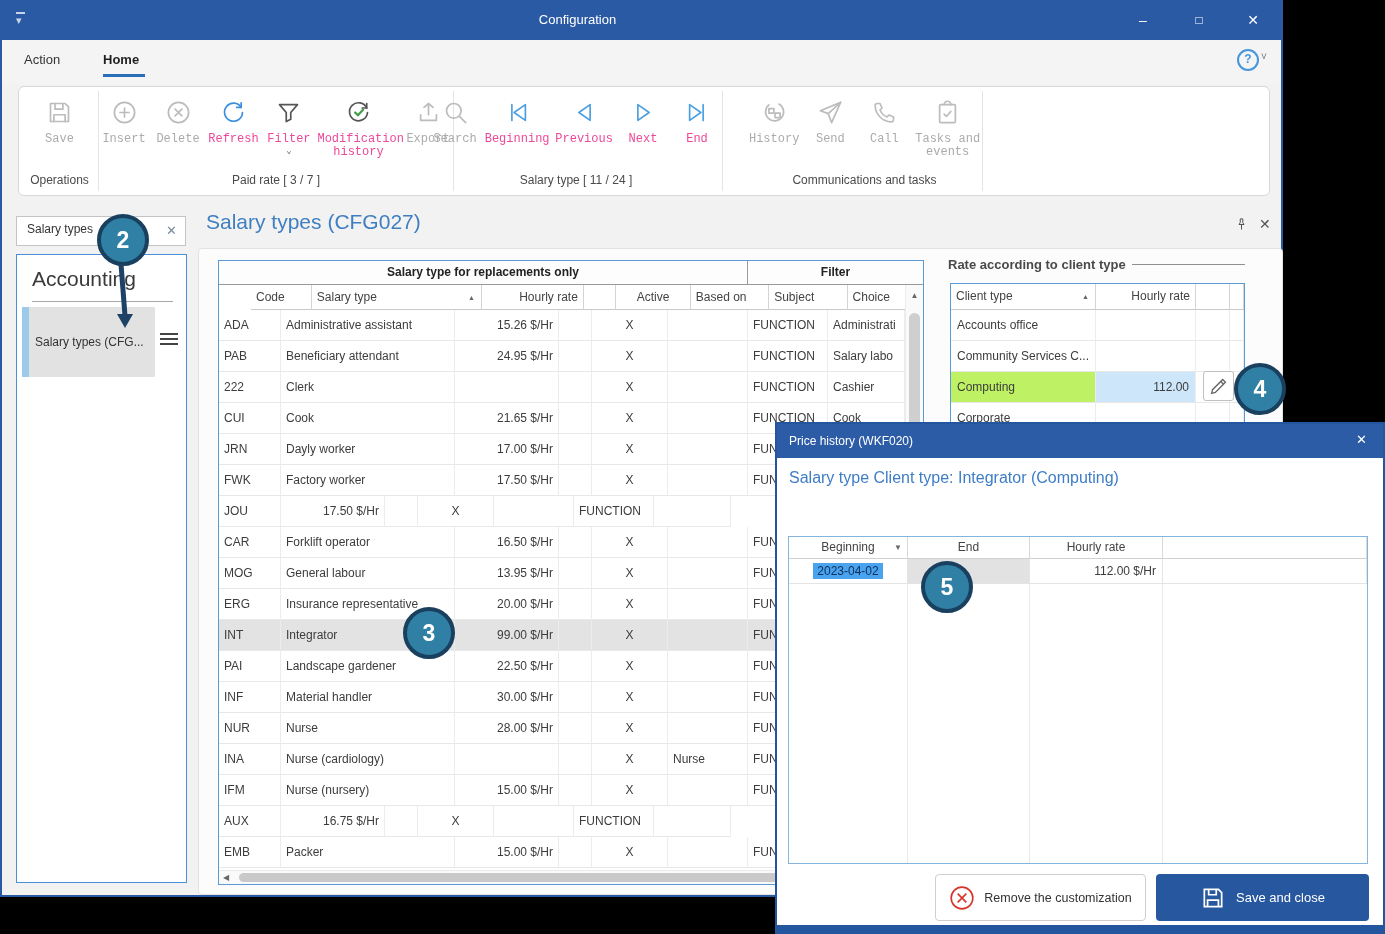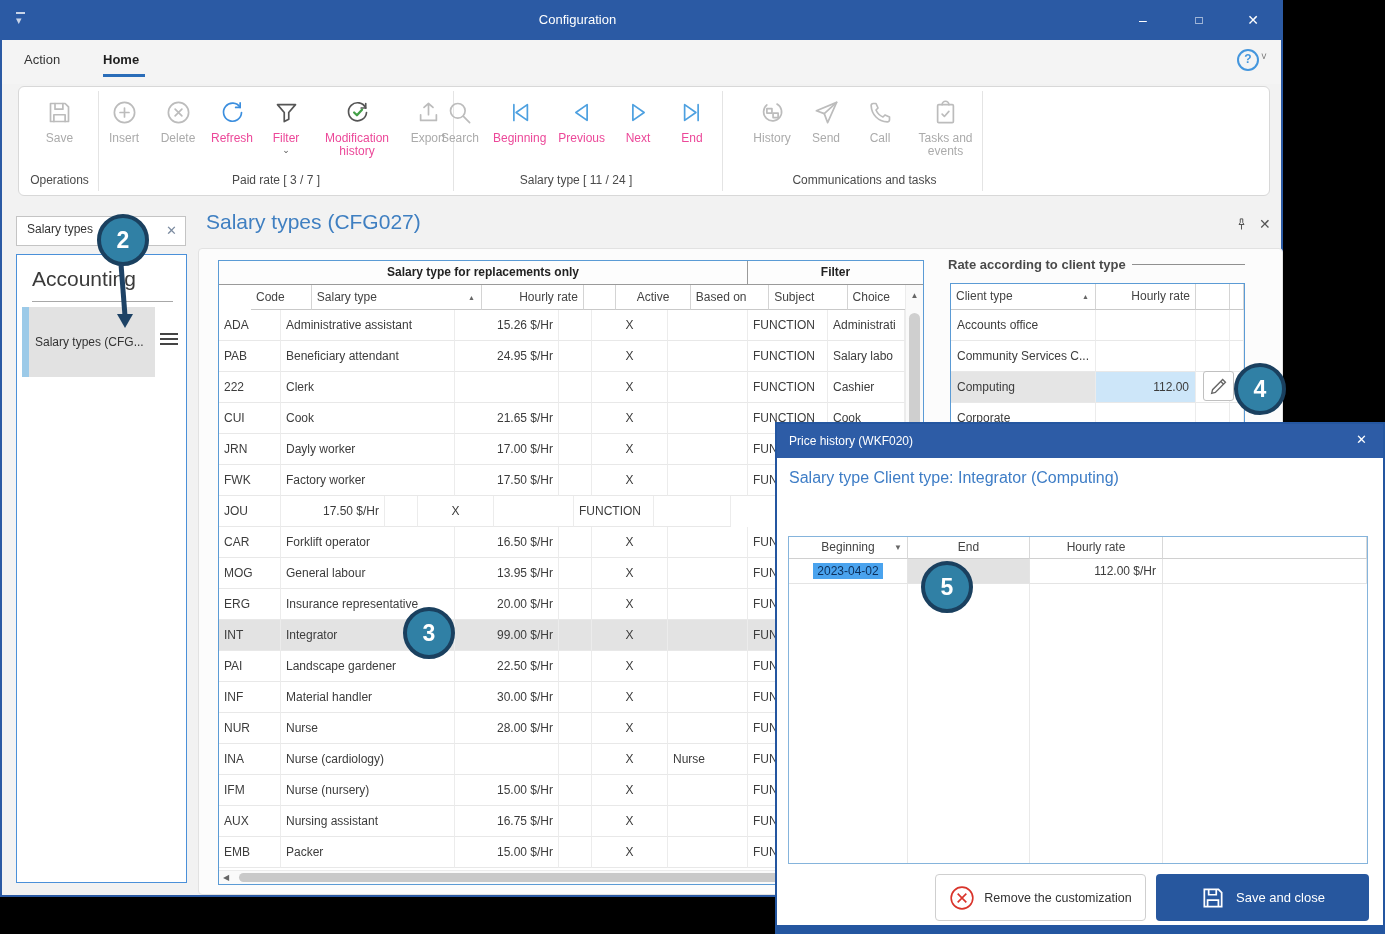--- a/index.html
+++ b/index.html
@@ -21,21 +21,21 @@
   #tab-home{left:101px;font-weight:bold;color:#1f1f1f;}
   #tab-underline{position:absolute;left:101px;top:34px;width:42px;height:3px;background:#2a6db9;}
   #help-btn{position:absolute;left:1235px;top:9px;width:18px;height:18px;border:2px solid #4496dd;border-radius:50%;
             color:#4496dd;font-size:12px;font-weight:bold;text-align:center;line-height:17px;}
   #help-chevron{position:absolute;left:1259px;top:11px;color:#777;font-size:10px;}
   
   #ribbon{position:absolute;left:16px;top:84px;width:1252px;height:110px;background:#fff;
           border:1px solid #d8d8d8;border-radius:6px;box-sizing:border-box;}
   .ribbon-group{position:absolute;top:4px;height:100px;border-right:1px solid #e4e4e4;box-sizing:border-box;}
   .rg0{left:2px;width:78px;} .rg1{left:80px;width:355px;} .rg2{left:411px;width:293px;} .rg3{left:728px;width:236px;}
-  .rg-items{display:flex;justify-content:center;align-items:flex-start;gap:4px;padding-top:6px;}
+  .rg-items{display:flex;justify-content:center;align-items:flex-start;gap:4px;padding-top:6px;font-family:Liberation Mono, monospace;}
   .rg-label{position:absolute;bottom:4px;left:0;width:100%;text-align:center;color:#4a4a4a;font-size:12px;}
   .ritem{display:flex;flex-direction:column;align-items:center;min-width:42px;padding:2px 4px;text-align:center;}
   .ricon svg{width:27px;height:27px;}
   .rlabel{margin-top:3px;font-size:12px;color:#ec4899;line-height:13px;}
   .ritem.it-dis .rlabel{color:#ababab;}
   .ricon.c-dis{color:#bcbcbc;} .ricon.c-dark{color:#555;} .ricon.c-blue{color:#3b8ede;} .ricon.c-nav{color:#4da0e0;}
   .rchev{color:#555;font-size:9px;margin-top:1px;line-height:8px;}
   .wrap80 .rlabel{width:82px;white-space:normal;} .wrap64 .rlabel{width:66px;white-space:normal;}
   
   #side-search{position:absolute;left:14px;top:214px;width:170px;height:30px;background:#fff;
@@ -81,21 +81,21 @@
   #hthumb{position:absolute;left:20px;top:2px;width:650px;height:9px;background:#c9c9c9;border-radius:5px;}
   
   #rate-label{position:absolute;left:946px;top:255px;width:297px;display:flex;align-items:center;}
   #rate-label span{font-weight:bold;font-size:13px;color:#4a4a4a;white-space:nowrap;}
   #rate-label i{flex:1;border-top:1px solid #909090;margin-left:6px;}
   #rate-table{position:absolute;left:948px;top:281px;width:295px;background:#fff;border:1px solid #5b9bd5;box-sizing:border-box;}
   #rate-header{display:flex;height:26px;}
   .rrow{display:flex;height:31px;}
   .rcell{border-right:1px solid #ececec;border-bottom:1px solid #e8e8e8;box-sizing:border-box;padding:0 6px;
          line-height:30px;overflow:hidden;white-space:nowrap;background:#fff;}
-  .rcell.sel-gray{background:#e5e5e5;}
+  .rcell.sel-gray{background:#bef264;}
   .rcell.sel-blue{background:#cde6f9;}
   #pencil-btn{position:absolute;left:1201px;top:369px;width:31px;height:30px;background:#fff;border:1px solid #c0c0c0;
               border-radius:3px;box-sizing:border-box;color:#666;text-align:center;}
   #pencil-btn svg{width:22px;height:22px;margin-top:3px;}
   
   .callout{position:absolute;width:52px;height:52px;border-radius:50%;background:#3080a5;border:4px solid #1a405f;
            box-sizing:border-box;color:#fff;font-size:23px;font-weight:bold;text-align:center;line-height:44px;z-index:50;}
   #callout-2{left:97px;top:214px;} #callout-3{left:403px;top:607px;} #callout-4{left:1234px;top:363px;}
   #callout-5{left:921px;top:561px;z-index:300;}
   #callout-2-arrow{position:absolute;left:105px;top:260px;z-index:50;}
@@ -488,21 +488,20 @@
             <div class="gcell " style="width: 174px;">Nurse (nursery)</div>
             <div class="gcell al-r" style="width: 104px;">15.00 $/Hr</div>
             <div class="gcell " style="width: 33px;"></div>
             <div class="gcell al-c" style="width: 76px;">X</div>
             <div class="gcell " style="width: 80px;"></div>
             <div class="gcell " style="width: 80px;">FUNCTION</div>
             <div class="gcell " style="width: 77px;"></div>
           </div>
           <div class="grow">
             <div class="gcell " style="width: 62px;">AUX</div>
-            <div class="gcell " style="width: 174px;">Nursing assistant</div>
             <div class="gcell al-r" style="width: 104px;">16.75 $/Hr</div>
             <div class="gcell " style="width: 33px;"></div>
             <div class="gcell al-c" style="width: 76px;">X</div>
             <div class="gcell " style="width: 80px;"></div>
             <div class="gcell " style="width: 80px;">FUNCTION</div>
             <div class="gcell " style="width: 77px;"></div>
           </div>
           <div class="grow">
             <div class="gcell " style="width: 62px;">EMB</div>
             <div class="gcell " style="width: 174px;">Packer</div>

